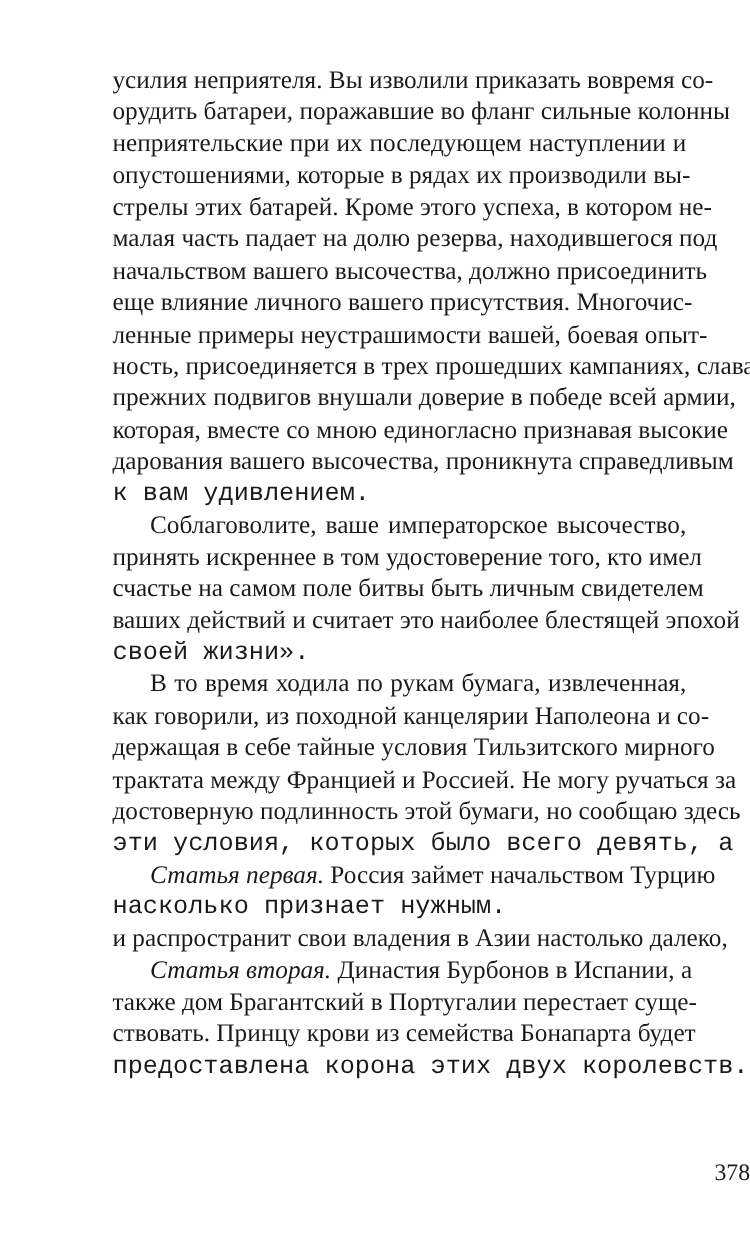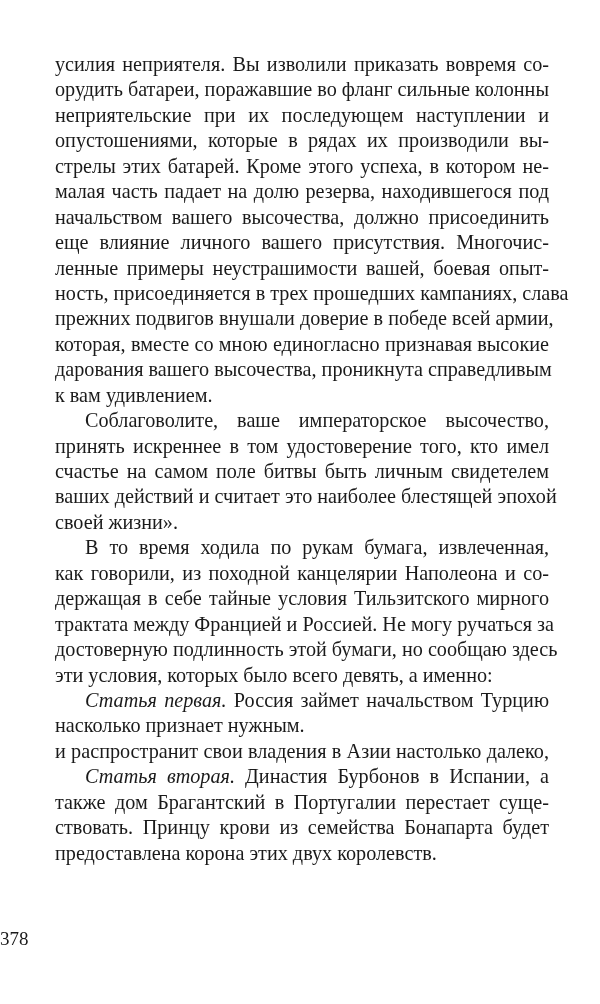--- a/index.html
+++ b/index.html
@@ -2,26 +2,26 @@
 <html><head>
 <meta charset="utf-8">
 <style>
   html, body { margin: 0; padding: 0; background: #ffffff; }
   body { width: 600px; height: 1004px; position: relative; overflow: hidden; }
   .page {
     position: absolute; left: 55px; top: 52px; width: 494px;
     font-family: "Liberation Serif", "DejaVu Serif", serif;
     font-size: 20.2px; line-height: 25.45px; color: #1a1a1a;
   }
-  .line { display: block; white-space: nowrap; text-align: justify; text-align-last: justify; height: 25.45px; overflow: visible; }
-  .line.last { text-align-last: left; }
+  .line { display: block; white-space: nowrap; text-align: justify; text-align-last: justify; height: 25.45px; overflow: visible; margin-left: 35px; }
+  .line.last { text-align-last: left; font-family: Liberation Mono, monospace; }
   .indent { padding-left: 30px; }
   .it { font-style: italic; }
   .pagenum {
-    position: absolute; left: 0; width: 600px; top: 928px; text-align: left;
+    position: absolute; left: 0; width: 600px; top: 928px; text-align: right;
     font-family: "Liberation Serif", "DejaVu Serif", serif; font-size: 19px; color: #1a1a1a;
   }
 </style>
 </head>
 <body>
 
 <div class="page" id="page-body">
     <div>
       <span class="line"><span>усилия неприятеля. Вы изволили приказать вовремя со-</span></span>
       <span class="line"><span>орудить батареи, поражавшие во фланг сильные колонны</span></span>

